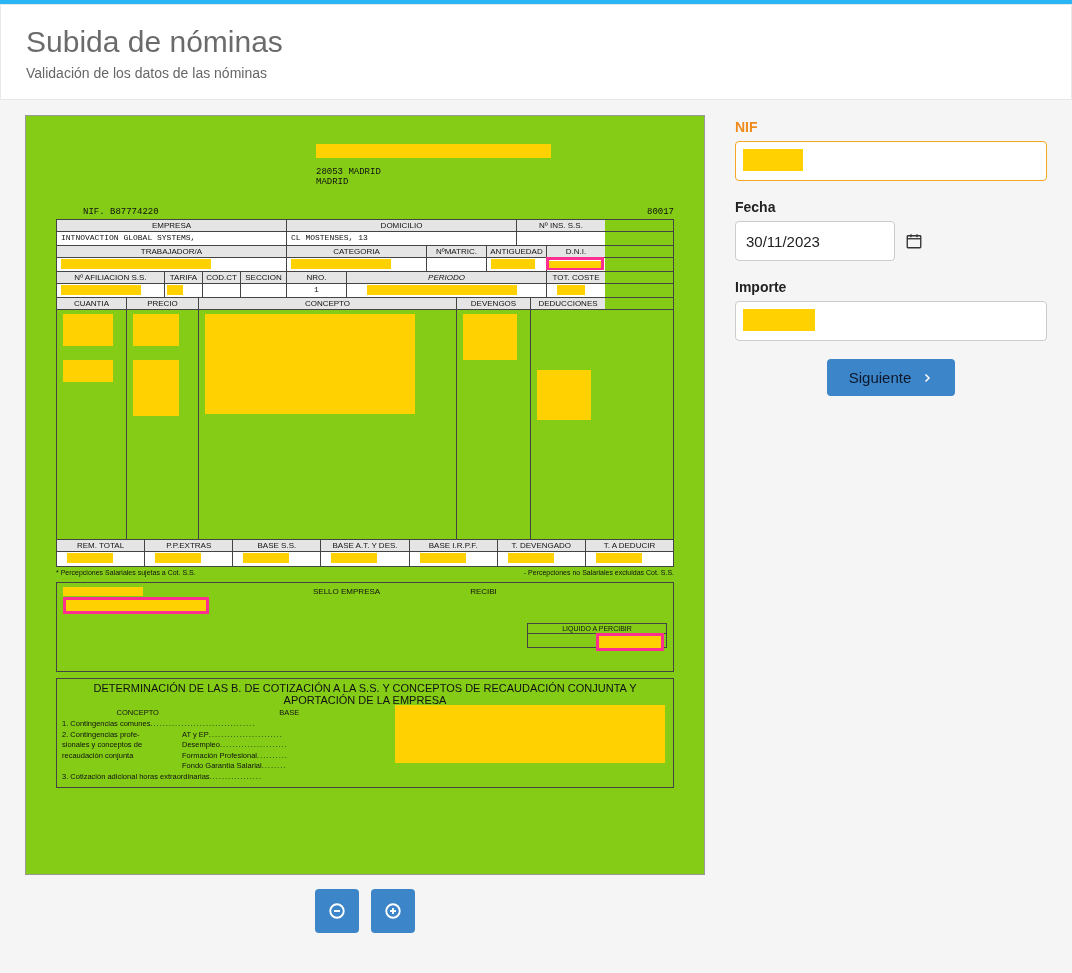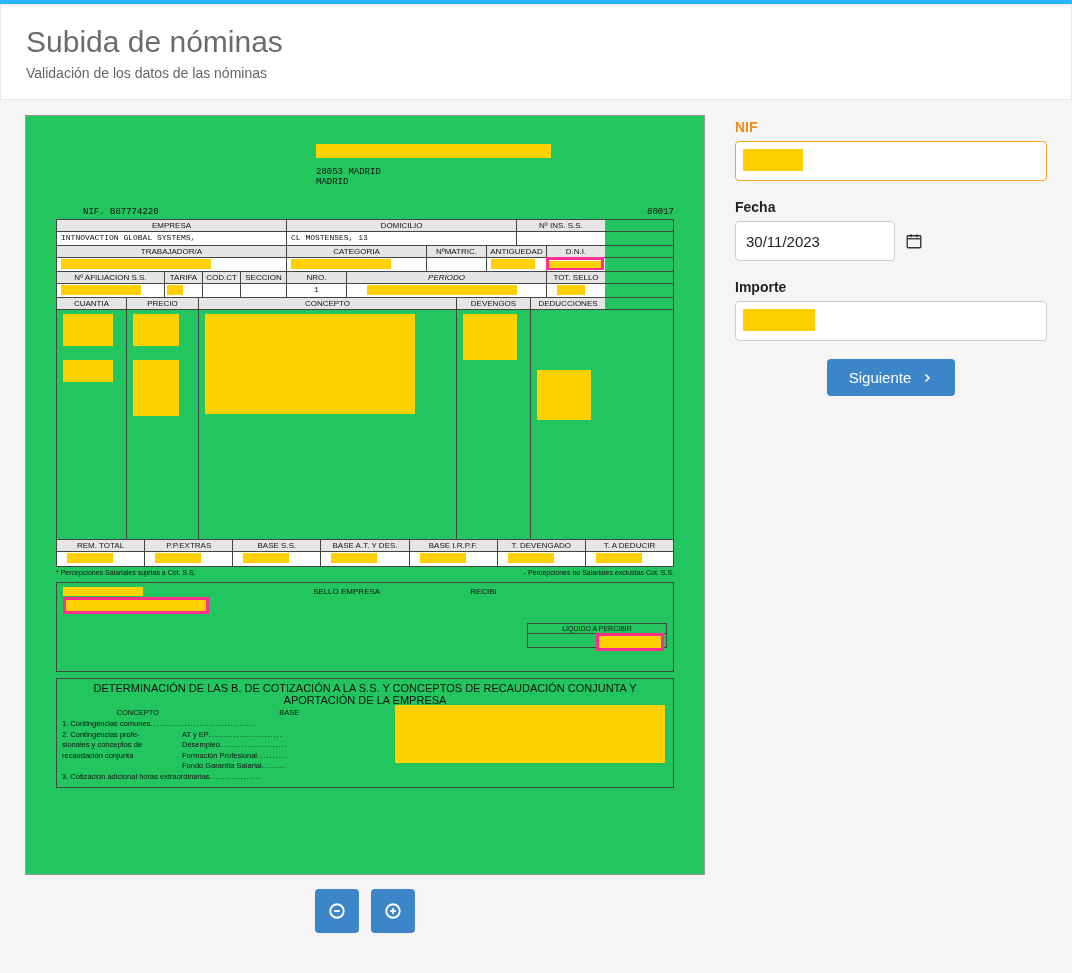--- a/index.html
+++ b/index.html
@@ -3,38 +3,38 @@
 <meta charset="utf-8">
 <style>
   * { box-sizing: border-box; margin: 0; padding: 0; }
   body { font-family: "Segoe UI", Arial, sans-serif; background: #f5f5f5; color: #333; }
   .topbar { height: 4px; background: #29b6f6; }
   .header-card { background: #fff; padding: 20px 25px 18px 25px; border: 1px solid #e8e8e8; margin-bottom: 0; }
   .page-title { font-size: 30px; font-weight: 400; color: #6b6b6b; margin-bottom: 6px; }
   .page-subtitle { font-size: 14px; color: #666; }
   .main-row { display: flex; padding: 15px 25px 25px 25px; gap: 30px; align-items: flex-start; }
   .doc-col { flex: 0 0 680px; }
-  .doc-preview { border: 1px solid #999; background: #22c55e; width: 680px; height: 760px; padding: 28px 30px 10px 30px; font-family: "Courier New", monospace; font-size: 9px; color: #111; position: relative; overflow: hidden; }
+  .doc-preview { border: 1px solid #999; background: #84cc16; width: 680px; height: 760px; padding: 28px 30px 10px 30px; font-family: "Courier New", monospace; font-size: 9px; color: #111; position: relative; overflow: hidden; }
   .doc-controls { display: flex; justify-content: center; gap: 12px; margin-top: 14px; }
   .icon-btn { width: 44px; height: 44px; background: #3b85c8; color: #fff; border: none; border-radius: 4px; display: flex; align-items: center; justify-content: center; cursor: pointer; font-size: 18px; }
   .form-col { flex: 1; padding-top: 4px; }
   .form-group { margin-bottom: 18px; }
   .form-label { display: block; font-size: 14px; font-weight: 700; color: #222; margin-bottom: 6px; }
   .form-label.orange { color: #ef8b1a; }
   .form-input-wrap { position: relative; }
   .form-input { width: 100%; height: 40px; border: 1px solid #ccc; border-radius: 4px; padding: 6px 10px; font-size: 15px; background: #fff; color:#222; }
   .form-input.orange-border { border-color: #f5a623; }
   .date-row { display: flex; align-items: center; gap: 10px; }
   .date-row .form-input { width: 160px; }
   .cal-icon { width: 18px; height: 18px; }
   .redact-in-input { position: absolute; left: 8px; top: 8px; height: 22px; background: #ffd100; }
   .check-row { display: flex; align-items: center; gap: 4px; margin: 4px 0 18px 0; font-size: 14px; font-weight: 700; color: #222; }
   .check-row input { width: 14px; height: 14px; }
   .next-btn-row { display: flex; justify-content: center; }
-  .next-btn { background: #3b85c8; color: #ffffff; border: none; border-radius: 4px; padding: 10px 22px; font-size: 15px; display: flex; align-items: center; gap: 10px; cursor: pointer; }
+  .next-btn { background: #3b85c8; color: #0f172a; border: none; border-radius: 4px; padding: 10px 22px; font-size: 15px; display: flex; align-items: center; gap: 10px; cursor: pointer; }
 
   
   .doc-preview .mono { font-family: "Courier New", monospace; }
   .doc-preview .addr-block { margin-left: 260px; margin-bottom: 20px; }
   .redact { background: #ffd100; display: inline-block; }
   .pink-box { border: 3px solid #ff2f8f; display: inline-block; }
   .pink-box .redact { display:block; }
 
   .nif-line { margin-top: 10px; margin-bottom: 2px; display:flex; justify-content:space-between; font-size:9px;padding-left:27px;}
   .grid-outer { border: 1px solid #444; }
@@ -134,21 +134,21 @@
           </div>
         </div>
 
         <div class="gr-row">
           <div class="gr-cell" style="width:108px;">Nº AFILIACION  S.S.</div>
           <div class="gr-cell" style="width:38px;">TARIFA</div>
           <div class="gr-cell" style="width:38px;">COD.CT</div>
           <div class="gr-cell" style="width:46px;">SECCION</div>
           <div class="gr-cell" style="width:60px;">NRO.</div>
           <div class="gr-cell" style="width:200px;font-style:italic;">PERIODO</div>
-          <div class="gr-cell" style="width:58px;">TOT. SELLO</div>
+          <div class="gr-cell" style="width:58px;">TOT. COSTE</div>
         </div>
         <div class="gr-row">
           <div class="gr-cell body" style="width:108px;">
               <span class="redact" style="left:4px;width:80px;height:10px;"></span>
             </div>
           <div class="gr-cell body" style="width:38px;">
               <span class="redact" style="left:2px;width:16px;height:10px;"></span>
             </div>
           <div class="gr-cell body" style="width:38px;"></div>
           <div class="gr-cell body" style="width:46px;"></div>

